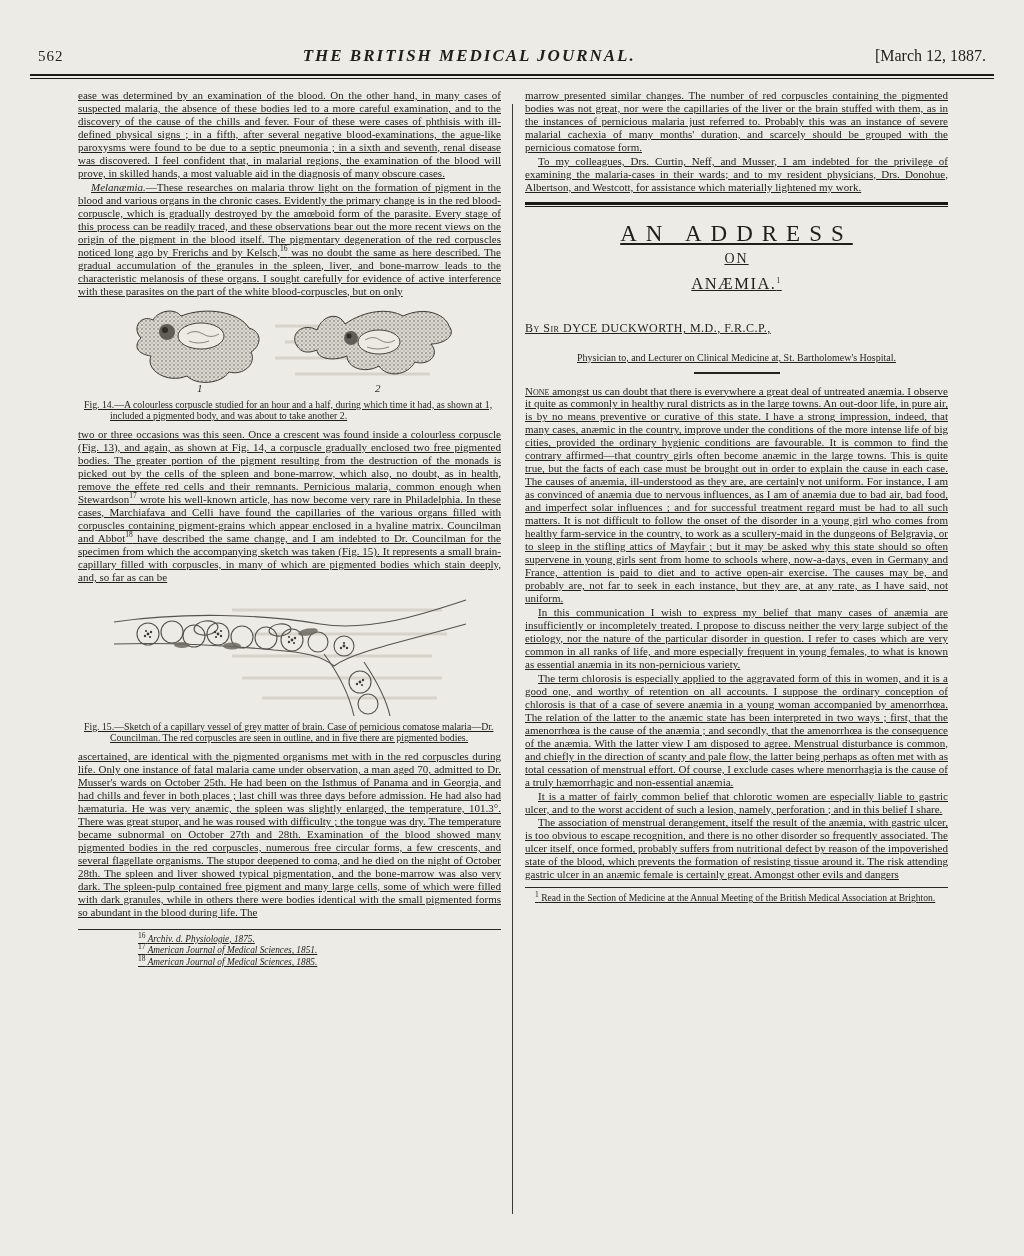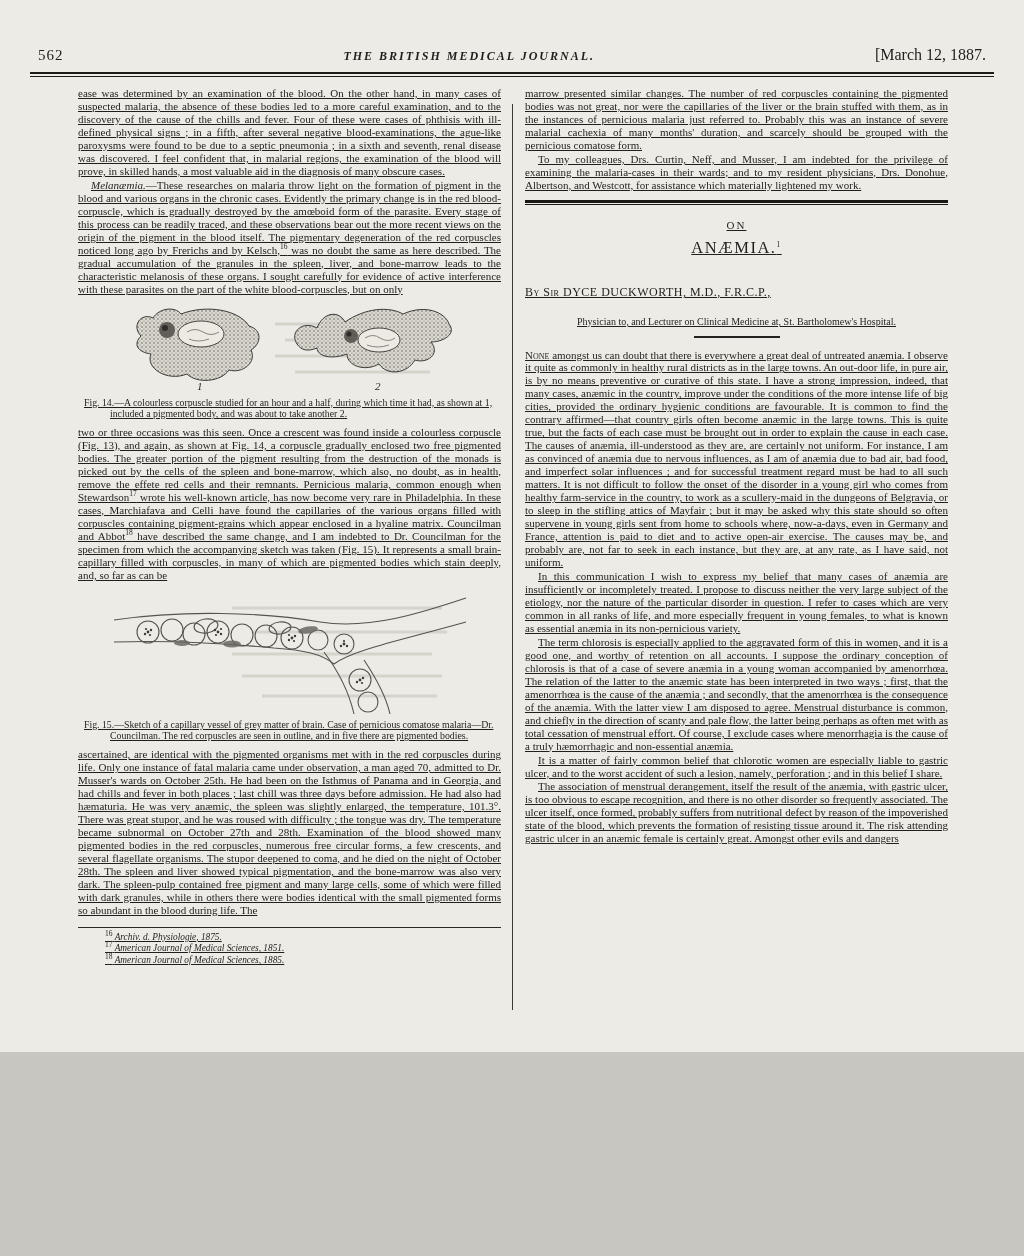--- a/index.html
+++ b/index.html
@@ -1,28 +1,28 @@
 <!DOCTYPE html>
 <html><head>
 <meta charset="utf-8">
 <style>
   * { margin:0; padding:0; box-sizing:border-box; }
   body { background:#c8c6c0; }
   .page {
-    position:relative; width:1024px; height:1052px; margin:0 auto;
+    position:relative; width:1024px; height:1256px; margin:0 auto;
     background:#ecebe5; color:#201f1c; overflow:hidden;
     font-family:"Liberation Serif","DejaVu Serif",serif;
   }
   
   .header {
     display:flex; align-items:baseline; justify-content:space-between;
     padding:46px 38px 8px 38px;
   }
   .page-num { font-size:15px; letter-spacing:1px; }
-  .journal-title { font-size:12px; font-weight:bold; font-style:italic; letter-spacing:2px; }
+  .journal-title { font-size:17px; font-weight:bold; font-style:italic; letter-spacing:2px; }
   .issue-date { font-size:16px; }
   .header-rule { margin:0 30px; height:5px; border-top:2px solid #1c1b18; border-bottom:1px solid #1c1b18; }
   
   .columns { display:flex; padding:10px 76px 0 78px; gap:24px;text-decoration:underline; }
   .col { width:423px; }
   .col-divider { position:absolute; left:512px; top:104px; bottom:42px; width:1px; background:#3a3935; }
   
   .para {
     font-size:11px; line-height:1.18; text-align:justify;
     margin-bottom:1px;
@@ -33,28 +33,28 @@
   sup.fn { font-size:7.5px; vertical-align:super; line-height:0; }
   
   .fig { text-align:center; margin:6px 0 3px 0; }
   .fig svg { display:block; margin:0 auto; }
   .caption {
     font-size:9.8px; line-height:1.2; text-align:left;
     margin:2px 0 6px 6px; padding-left:26px; text-indent:-26px;
   }
   
   .fnblock-left { margin-top:10px; border-top:1px solid #2a2925; padding-top:4px; }
-  .fnline { font-size:9.3px; line-height:1.25; margin-left:27px; font-style:italic; }
+  .fnline { font-size:9.3px; line-height:1.25; margin-left:60px; font-style:italic; }
   .fnline sup { font-style:normal; }
   .fnblock-right { margin-top:6px; border-top:1.5px solid #2a2925; padding-top:4px; }
   .fn-right-text { font-size:9.6px; line-height:1.25; text-align:justify; text-indent:10px; }
   
   .article-sep { margin:8px 0 14px 0; height:5px; border-top:3px solid #191815; border-bottom:1px solid #191815; }
   .addr-title { text-align:center; font-size:23px; letter-spacing:9px; margin-top:10px; }
-  .addr-on { text-align:center; font-size:11px; letter-spacing:2px; margin:4px 0 6px 0; }
+  .addr-on { text-align:center; font-size:14px; letter-spacing:2px; margin:4px 0 6px 0; }
   .addr-sub { text-align:center; font-size:16.5px; letter-spacing:1.5px; line-height:1.35; }
   .byline { text-align:left; font-size:12px; margin-top:26px; letter-spacing:0.5px; }
   .byline .lead { font-variant:small-caps; }
   .affil { text-align:center; font-size:10px; margin-top:16px; }
   .short-rule { width:86px; height:1.5px; background:#23221e; margin:9px auto 11px auto; }
 </style>
 </head>
 <body>
 
 <div class="page">
@@ -190,31 +190,35 @@
       </div>
     </div>
 
     <div class="col">
       <p class="para">marrow presented similar changes.  The number of red corpuscles containing the pigmented bodies was not great, nor were the capillaries of the liver or the brain stuffed with them, as in the instances of pernicious malaria just referred to.  Probably this was an instance of severe malarial cachexia of many months' duration, and scarcely should be grouped with the pernicious comatose form.</p>
       <p class="para indent">To my colleagues, Drs. Curtin, Neff, and Musser, I am indebted for the privilege of examining the malaria-cases in their wards; and to my resident physicians, Drs. Donohue, Albertson, and Westcott, for assistance which materially lightened my work.</p>
 
       <div class="article-sep"></div>
 
       <div>
+        <div class="addr-title">AN ADDRESS</div>
         <div class="addr-on">ON</div>
         <div class="addr-sub">
           <div><span>ANÆMIA.</span><sup class="fn">1</sup></div>
         </div>
         <div class="byline"><span class="lead">By Sir </span><span>DYCE DUCKWORTH, M.D., F.R.C.P.,</span></div>
         <div class="affil">Physician to, and Lecturer on Clinical Medicine at, St. Bartholomew's Hospital.</div>
         <div class="short-rule"></div>
       </div>
 
       <p class="para"><span class="sc">None</span><span> amongst us can doubt that there is everywhere a great deal of untreated anæmia.  I observe it quite as commonly in healthy rural districts as in the large towns.  An out-door life, in pure air, is by no means preventive or curative of this state.  I have a strong impression, indeed, that many cases, anæmic in the country, improve under the conditions of the more intense life of big cities, provided the ordinary hygienic conditions are favourable.  It is common to find the contrary affirmed—that country girls often become anæmic in the large towns.  This is quite true, but the facts of each case must be brought out in order to explain the cause in each case.  The causes of anæmia, ill-understood as they are, are certainly not uniform.  For instance, I am as convinced of anæmia due to nervous influences, as I am of anæmia due to bad air, bad food, and imperfect solar influences ; and for successful treatment regard must be had to all such matters.  It is not difficult to follow the onset of the disorder in a young girl who comes from healthy farm-service in the country, to work as a scullery-maid in the dungeons of Belgravia, or to sleep in the stifling attics of Mayfair ; but it may be asked why this state should so often supervene in young girls sent from home to schools where, now-a-days, even in Germany and France, attention is paid to diet and to active open-air exercise.  The causes may be, and probably are, not far to seek in each instance, but they are, at any rate, as I have said, not uniform.</span></p>
       <p class="para indent">In this communication I wish to express my belief that many cases of anæmia are insufficiently or incompletely treated.  I propose to discuss neither the very large subject of the etiology, nor the nature of the particular disorder in question.  I refer to cases which are very common in all ranks of life, and more especially frequent in young females, to what is known as essential anæmia in its non-pernicious variety.</p>
       <p class="para indent">The term chlorosis is especially applied to the aggravated form of this in women, and it is a good one, and worthy of retention on all accounts.  I suppose the ordinary conception of chlorosis is that of a case of severe anæmia in a young woman accompanied by amenorrhœa.  The relation of the latter to the anæmic state has been interpreted in two ways ; first, that the amenorrhœa is the cause of the anæmia ; and secondly, that the amenorrhœa is the consequence of the anæmia.  With the latter view I am disposed to agree.  Menstrual disturbance is common, and chiefly in the direction of scanty and pale flow, the latter being perhaps as often met with as total cessation of menstrual effort.  Of course, I exclude cases where menorrhagia is the cause of a truly hæmorrhagic and non-essential anæmia.</p>
       <p class="para indent">It is a matter of fairly common belief that chlorotic women are especially liable to gastric ulcer, and to the worst accident of such a lesion, namely, perforation ; and in this belief I share.</p>
       <p class="para indent">The association of menstrual derangement, itself the result of the anæmia, with gastric ulcer, is too obvious to escape recognition, and there is no other disorder so frequently associated.  The ulcer itself, once formed, probably suffers from nutritional defect by reason of the impoverished state of the blood, which prevents the formation of resisting tissue around it.  The risk attending gastric ulcer in an anæmic female is certainly great.  Amongst other evils and dangers</p>
 
+      <div class="fnblock-right">
+        <p class="fn-right-text"><sup class="fn">1</sup> <span>Read in the Section of Medicine at the Annual Meeting of the British Medical Association at Brighton.</span></p>
+      </div>
     </div>
   </div>
 
 </div>
 
 </body></html>

